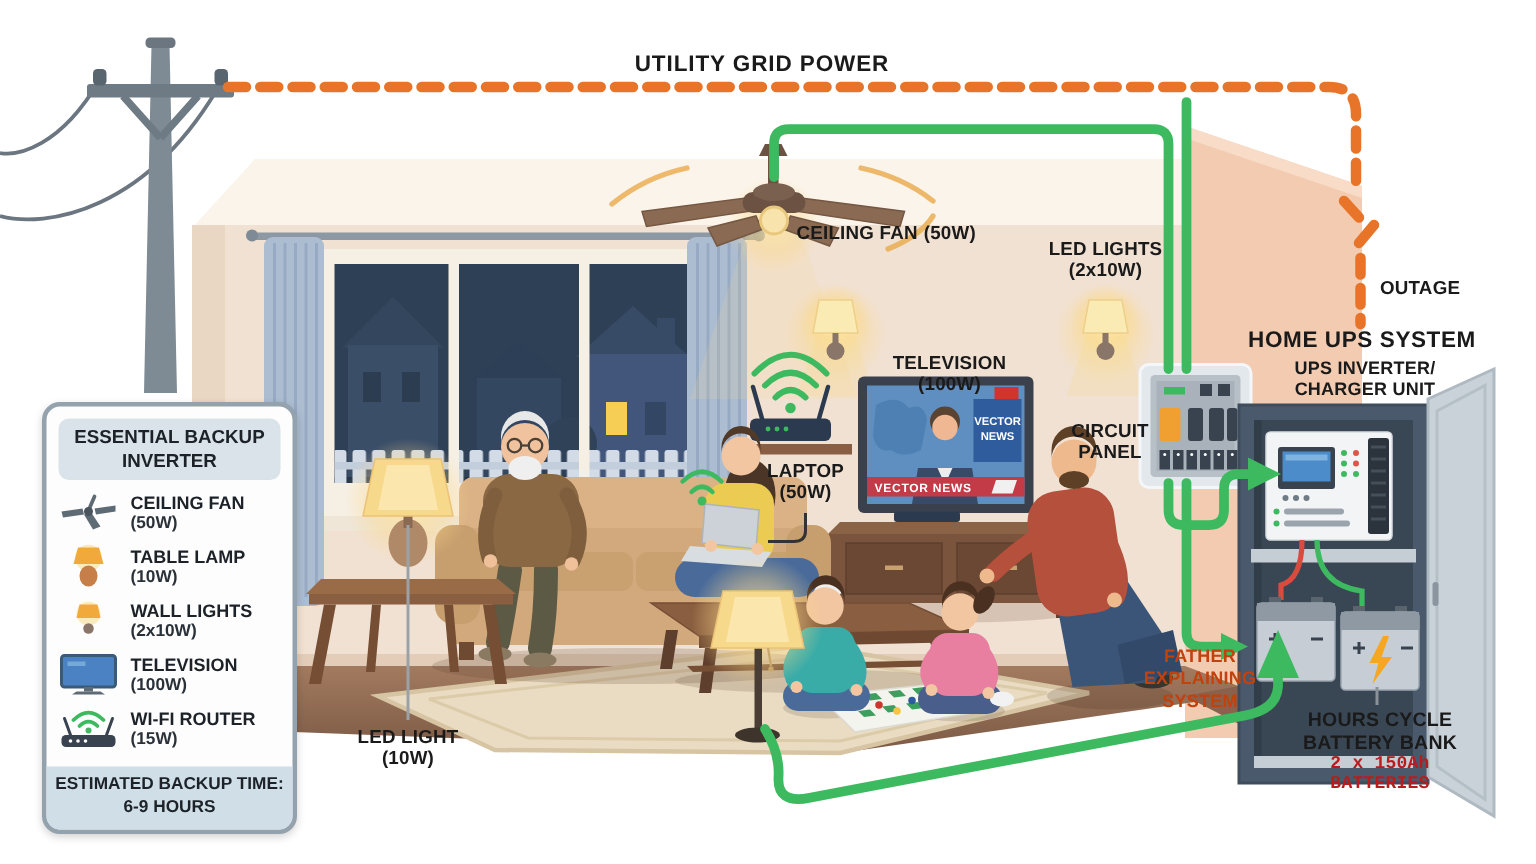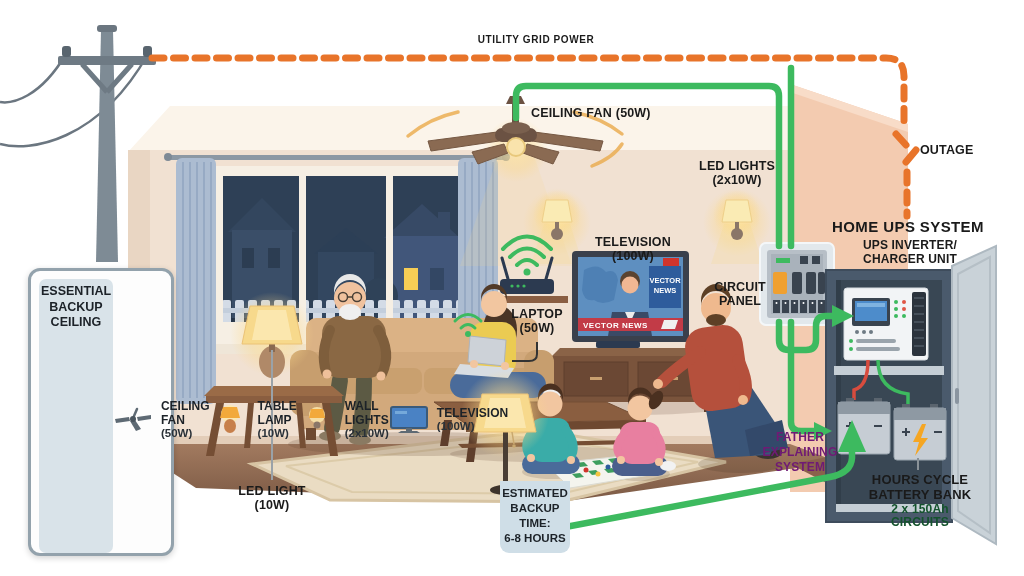--- a/index.html
+++ b/index.html
@@ -2,29 +2,29 @@
 <html><head>
 <meta charset="utf-8">
 <style>
   html,body{margin:0;padding:0;background:#fff;}
   .stage{position:relative;width:1024px;height:576px;background:#ffffff;overflow:hidden;
          font-family:"Liberation Sans",sans-serif;}
   .scene{position:absolute;left:0;top:0;}
   .lbl{position:absolute;transform:translateX(-50%);text-align:center;
        font-weight:700;font-size:12.5px;line-height:1.14;color:#1a1a1a;
        letter-spacing:.15px;white-space:nowrap;z-index:5;}
-  .lbl.left{transform:none;text-align:left;}
-  .lbl.white{color:#701a75;}
+  .lbl.left{transform:none;text-align:left;margin-top:42px;}
+  .lbl.white{color:#c2410c;}
   .lbl.big{font-size:15px;letter-spacing:.4px;}
   .lbl .w2{margin-left:4px;}
-  .lbl .sub{font-weight:600;color:#14532d;}
+  .lbl .sub{font-weight:600;color:#b91c1c;font-family:Liberation Mono, monospace;}
   
-  .panel{position:absolute;left:28px;top:268px;width:146px;height:288px;background:#fdfdfd;
+  .panel{position:absolute;left:28px;top:268px;width:170px;height:288px;background:#fdfdfd;
          border:3px solid #93a2ac;border-radius:12px;box-sizing:border-box;z-index:6;
-         display:flex;padding:8px 8px 0;box-shadow:0 2px 6px rgba(0,0,0,.18);}
+         display:flex;flex-direction:column;padding:8px 8px 0;box-shadow:0 2px 6px rgba(0,0,0,.18);}
   .panel-title{background:#d9e3e9;border-radius:7px;text-align:center;font-weight:700;
                font-size:12.5px;line-height:1.25;color:#1c2228;padding:5px 2px;}
   .panel-item{display:flex;align-items:center;gap:8px;margin-top:8px;}
   .panel-ic{width:40px;min-width:40px;height:28px;display:flex;align-items:center;justify-content:center;}
   .panel-tx{font-size:12px;font-weight:700;color:#1c2228;line-height:1.12;}
   .panel-tx .wt{font-size:11.5px;font-weight:600;color:#2a3138;}
   .panel-foot{margin:4px -8px 0;background:#cfdee7;border-radius:0 0 9px 9px;text-align:center;
               font-weight:700;font-size:11.5px;line-height:1.3;color:#1c2228;padding:5px 2px 7px;}
 </style>
 </head>
@@ -438,21 +438,21 @@
   <g stroke="#E8742A" stroke-width="7" fill="none" stroke-linecap="round">
     <path d="M152,58 H886 Q904,58 904,76 V126" stroke-dasharray="12 9.5"></path>
     <path d="M896,134 L906,145"></path>
     <path d="M916,150 L906,162"></path>
     <path d="M907,172 V216" stroke-dasharray="11 9"></path>
   </g>
 
   <path d="M537,342 V354 Q537,361 529,361 H512" stroke="#333333" stroke-width="2" fill="none"></path>
 </svg>
 
-<div class="lbl big" style="left:536px;top:34px;letter-spacing:.6px;font-size:10px">UTILITY GRID POWER</div>
+<div class="lbl big" style="left:508px;top:34px;letter-spacing:.6px;font-size:15px">UTILITY GRID POWER</div>
 
 <div class="lbl left" style="left:920px;top:143px">OUTAGE</div>
 
 <div class="lbl left" style="left:531px;top:106px">
   <span>CEILING FAN</span><span class="w2">(50W)</span>
 </div>
 
 <div class="lbl" style="left:737px;top:159px">
   <div>LED LIGHTS</div>
   <div>(2x10W)</div>
@@ -477,39 +477,39 @@
 
 <div class="lbl" style="left:910px;top:239px;font-size:12px">
   <div>UPS INVERTER/</div>
   <div>CHARGER UNIT</div>
 </div>
 
 <div class="lbl" style="left:920px;top:473px;font-size:13px">
   <div>HOURS CYCLE</div>
   <div>BATTERY BANK</div>
   <div class="sub" style="font-size:12px">2 x 150Ah</div>
-  <div class="sub" style="font-size:12px">CIRCUITS</div>
+  <div class="sub" style="font-size:12px">BATTERIES</div>
 </div>
 
 
 <div class="lbl white" style="left:800px;top:430px;font-size:12px;line-height:1.25">
   <div>FATHER</div>
   <div>EXPLAINING</div>
   <div>SYSTEM</div>
 </div>
 
 <div class="lbl" style="left:272px;top:484px">
   <div>LED LIGHT</div>
   <div>(10W)</div>
 </div>
 
 <div class="panel">
   <div class="panel-title">
     <div>ESSENTIAL BACKUP</div>
-    <div>CEILING</div>
+    <div>INVERTER</div>
   </div>
 
   <div class="panel-item">
     <span class="panel-ic">
       <svg width="38" height="26" viewBox="0 0 38 26">
         <line x1="20" y1="9" x2="23" y2="2" stroke="#5E6A74" stroke-width="2.5" stroke-linecap="round"></line>
         <polygon points="1,12 15,10 16,14 2,16" fill="#5E6A74"></polygon>
         <polygon points="23,10 37,8 37,12 24,14" fill="#5E6A74"></polygon>
         <polygon points="16,14 21,13 27,22 22,24" fill="#5E6A74"></polygon>
         <circle cx="19" cy="12" r="3" fill="#49545E"></circle>
@@ -557,20 +557,39 @@
         <rect x="16" y="22" width="6" height="3" fill="#5E6A74"></rect>
         <polygon points="11,25 27,25 30,27 8,27" fill="#5E6A74"></polygon>
       </svg>
     </span>
     <span class="panel-tx">
       <div>TELEVISION</div>
       <div class="wt">(100W)</div>
     </span>
   </div>
 
+  <div class="panel-item">
+    <span class="panel-ic">
+      <svg width="40" height="28" viewBox="0 0 40 28">
+        <circle cx="20" cy="15" r="2" fill="#3DBA5F"></circle>
+        <path d="M14,12 Q20,6 26,12" stroke="#3DBA5F" stroke-width="2.5" fill="none" stroke-linecap="round"></path>
+        <path d="M10,8 Q20,-2 30,8" stroke="#3DBA5F" stroke-width="2.5" fill="none" stroke-linecap="round"></path>
+        <line x1="8" y1="18" x2="4" y2="7" stroke="#39434F" stroke-width="2" stroke-linecap="round"></line>
+        <line x1="32" y1="18" x2="36" y2="7" stroke="#39434F" stroke-width="2" stroke-linecap="round"></line>
+        <rect x="2" y="18" width="36" height="8" rx="3" fill="#39434F"></rect>
+        <circle cx="8" cy="22" r="1.2" fill="#fff"></circle>
+            <circle cx="13" cy="22" r="1.2" fill="#fff"></circle>
+            <circle cx="18" cy="22" r="1.2" fill="#fff"></circle>
+      </svg>
+    </span>
+    <span class="panel-tx">
+      <div>WI-FI ROUTER</div>
+      <div class="wt">(15W)</div>
+    </span>
+  </div>
 
   <div class="panel-foot" style="margin-top:auto">
     <div>ESTIMATED BACKUP TIME:</div>
-    <div>6-8 HOURS</div>
+    <div>6-9 HOURS</div>
   </div>
 </div>
 
 </div>
 
 </body></html>

